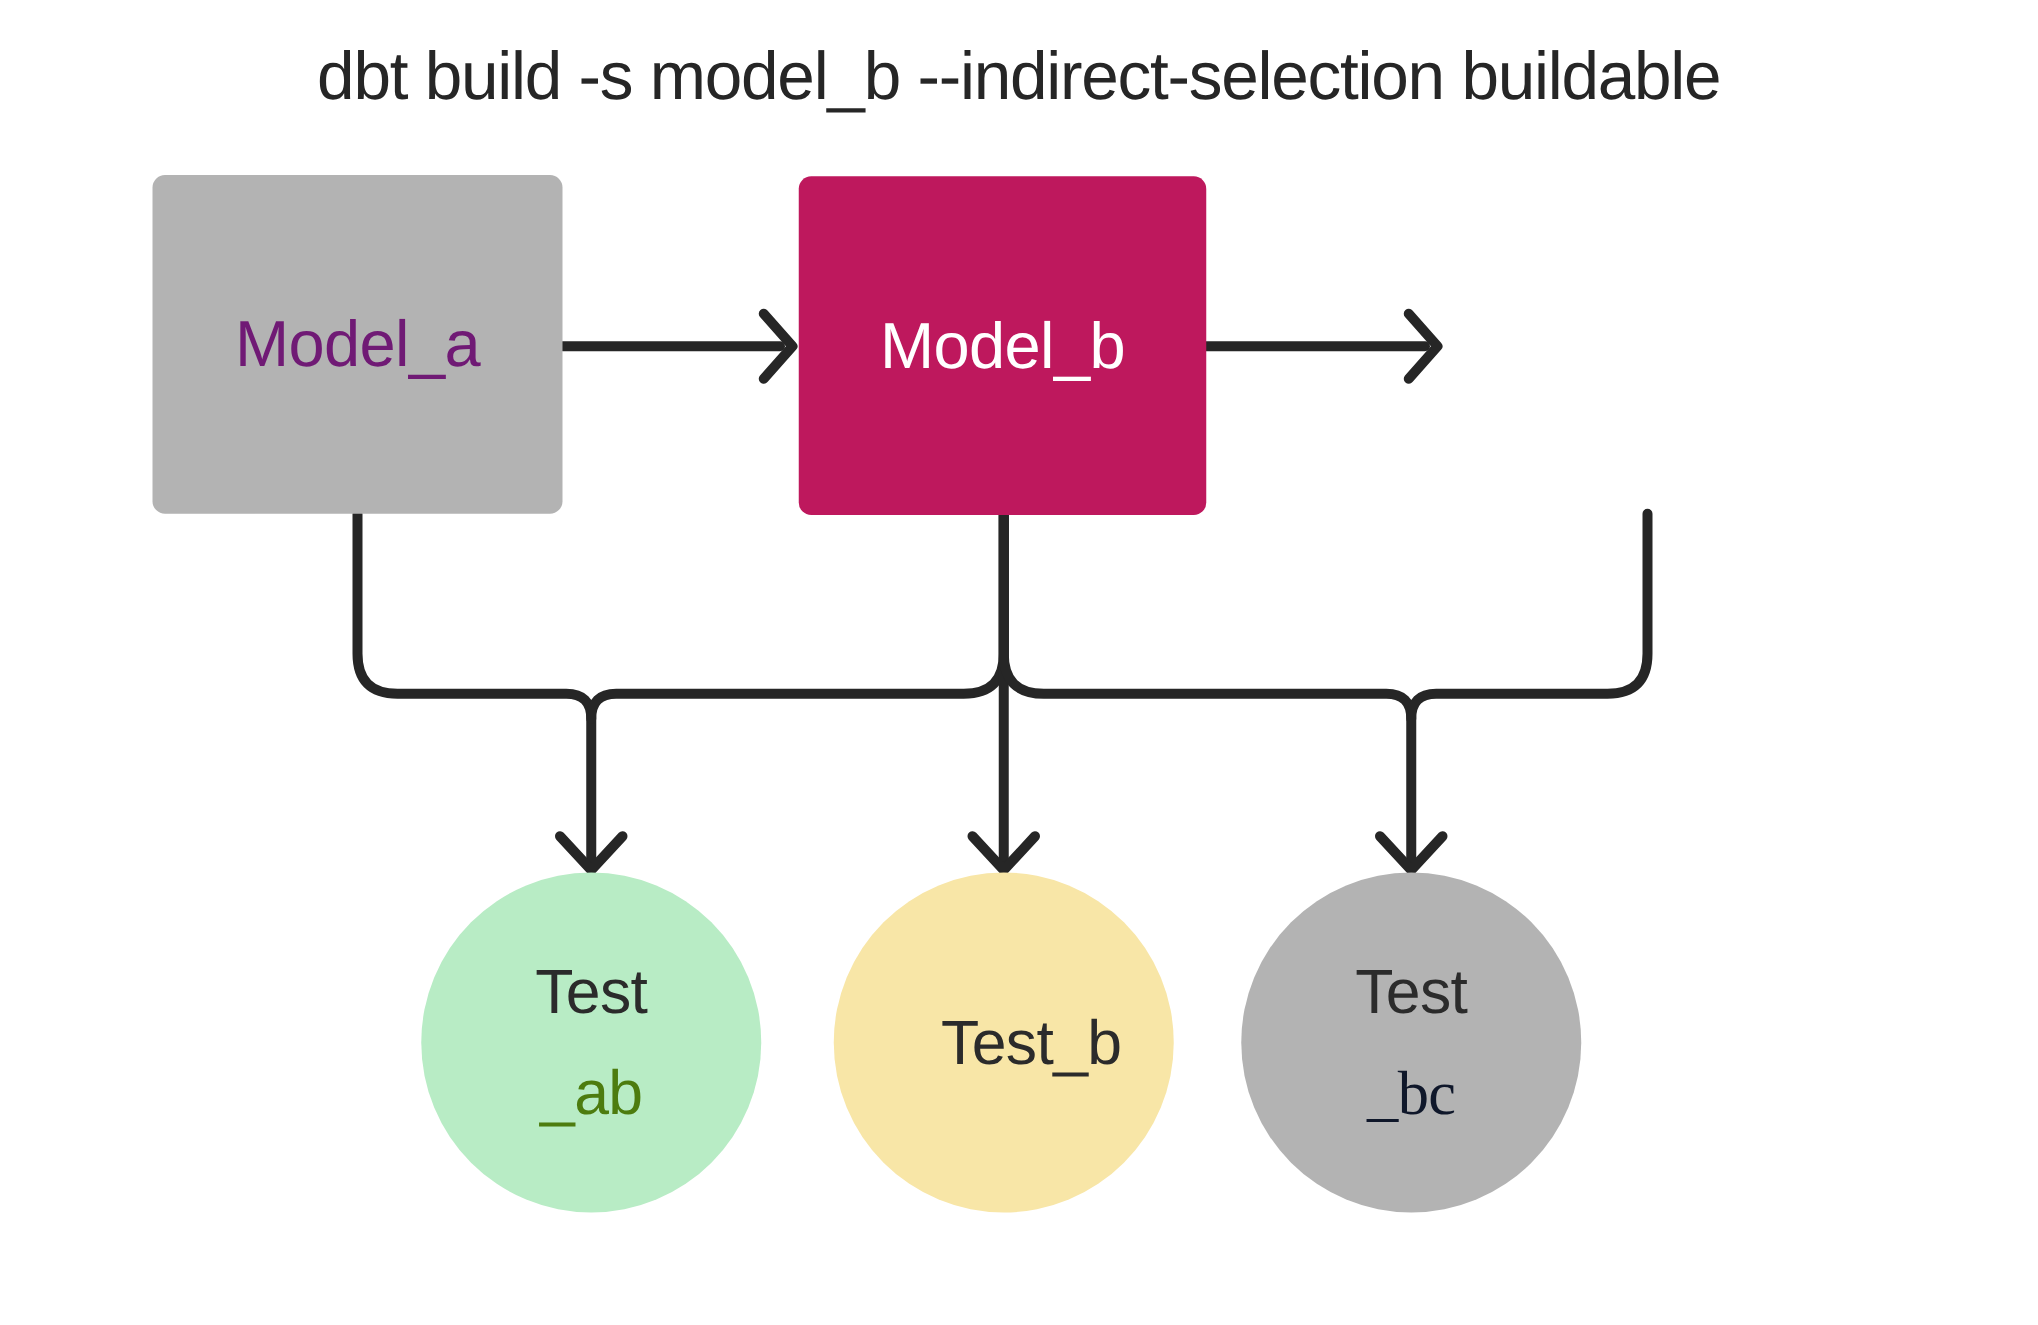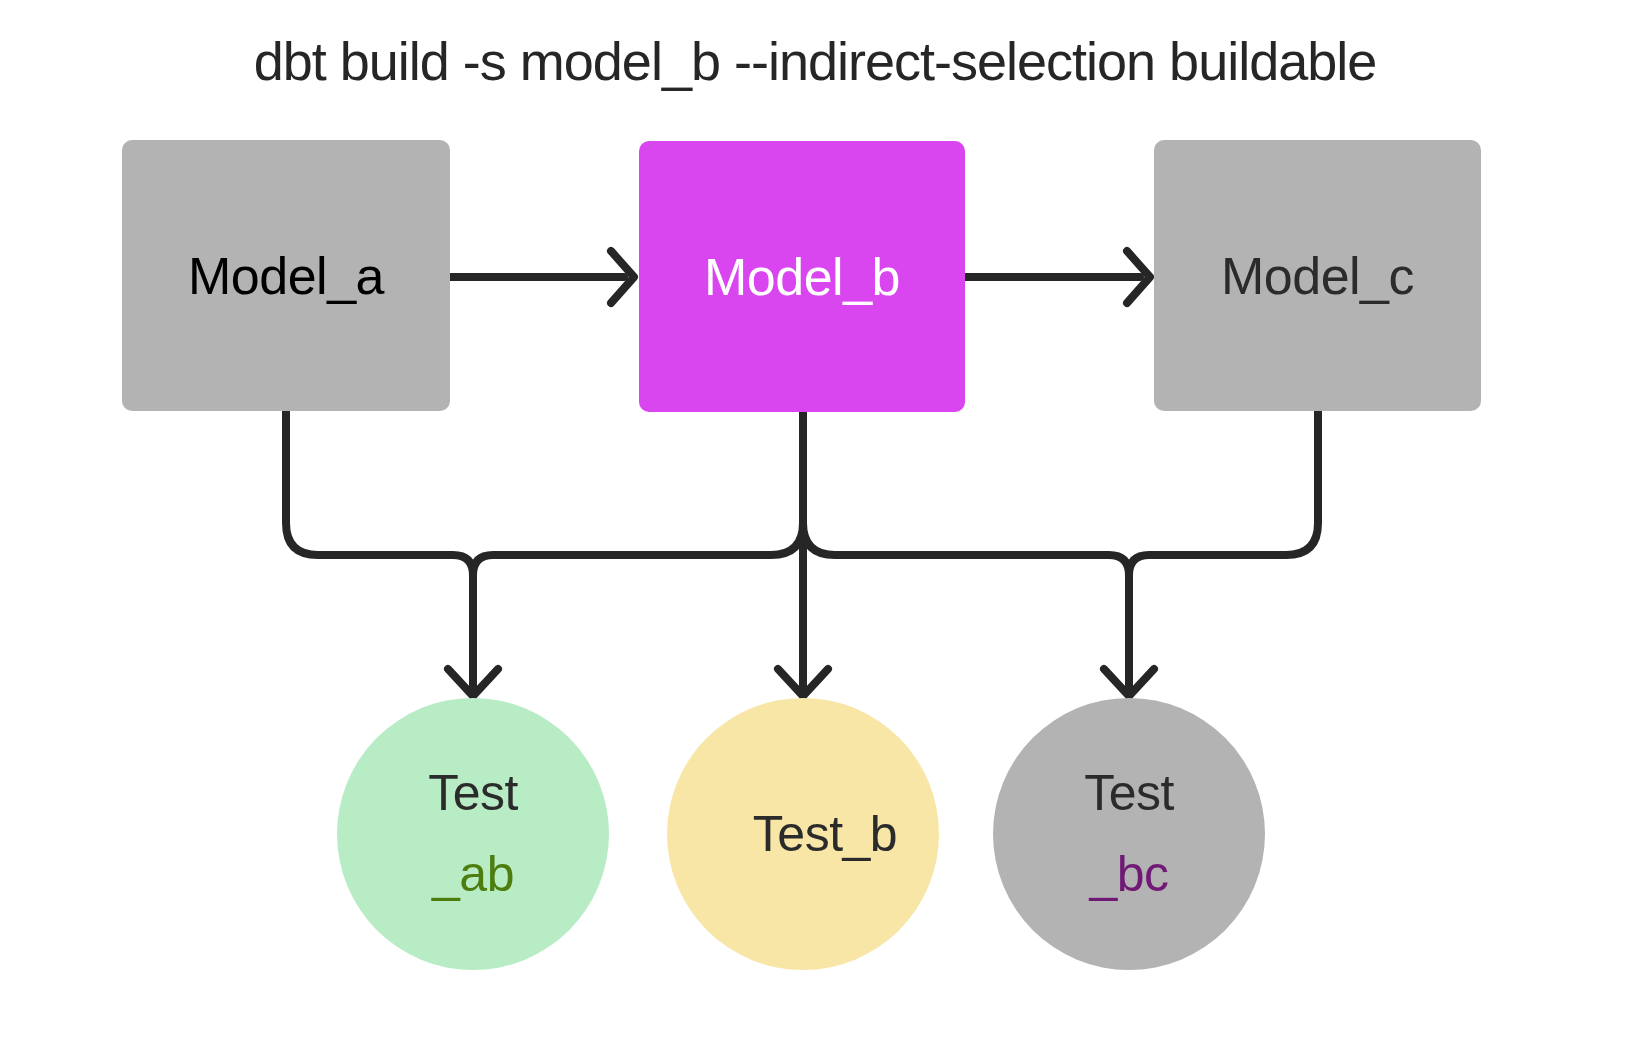--- a/index.html
+++ b/index.html
@@ -82,38 +82,35 @@
 
       <path d="M1318,411 V523 Q1318,555 1286,555 H1149 Q1129,555 1129,575 V690"></path>
 
       <path d="M448,669 L473,696 L498,669"></path>
       <path d="M778,669 L803,696 L828,669"></path>
       <path d="M1104,669 L1129,696 L1154,669"></path>
     </g>
   </svg>
 
   <div class="node box" style="left: 122px; top: 140px; width: 328px; height: 271px; background-color: rgb(179, 179, 179);">
-    <span style="color: #000000;">Model_a</span>
+    <span style="color: #701a75;">Model_a</span>
   </div>
 
-  <div class="node box" style="left: 639px; top: 141px; width: 326px; height: 271px; background-color: #d946ef;">
+  <div class="node box" style="left: 639px; top: 141px; width: 326px; height: 271px; background-color: #be185d;">
     <span style="color: rgb(255, 255, 255);">Model_b</span>
   </div>
 
-  <div class="node box" style="left: 1154px; top: 140px; width: 327px; height: 271px; background-color: rgb(179, 179, 179);">
-    <span style="color: rgb(43, 43, 43);">Model_c</span>
-  </div>
 
   <div class="node circle" style="left: 337px; top: 698px; width: 272px; height: 272px; background-color: rgb(184, 236, 197);">
     <span class="line" style="color: rgb(43, 43, 43);">Test</span>
     <span class="line" style="color: #4d7c0f;">_ab</span>
   </div>
 
   <div class="node circle" style="left: 667px; top: 698px; width: 272px; height: 272px; background-color: rgb(248, 230, 167);">
     <span class="line" style="color: rgb(43, 43, 43); margin-left: 44px;">Test_b</span>
   </div>
 
   <div class="node circle" style="left: 993px; top: 698px; width: 272px; height: 272px; background-color: rgb(179, 179, 179);">
     <span class="line" style="color: rgb(43, 43, 43);">Test</span>
-    <span class="line" style="color: #701a75;">_bc</span>
+    <span class="line" style="color: #0f172a; font-family: Liberation Serif, serif;">_bc</span>
   </div>
 
 </div>
 
 </body></html>

